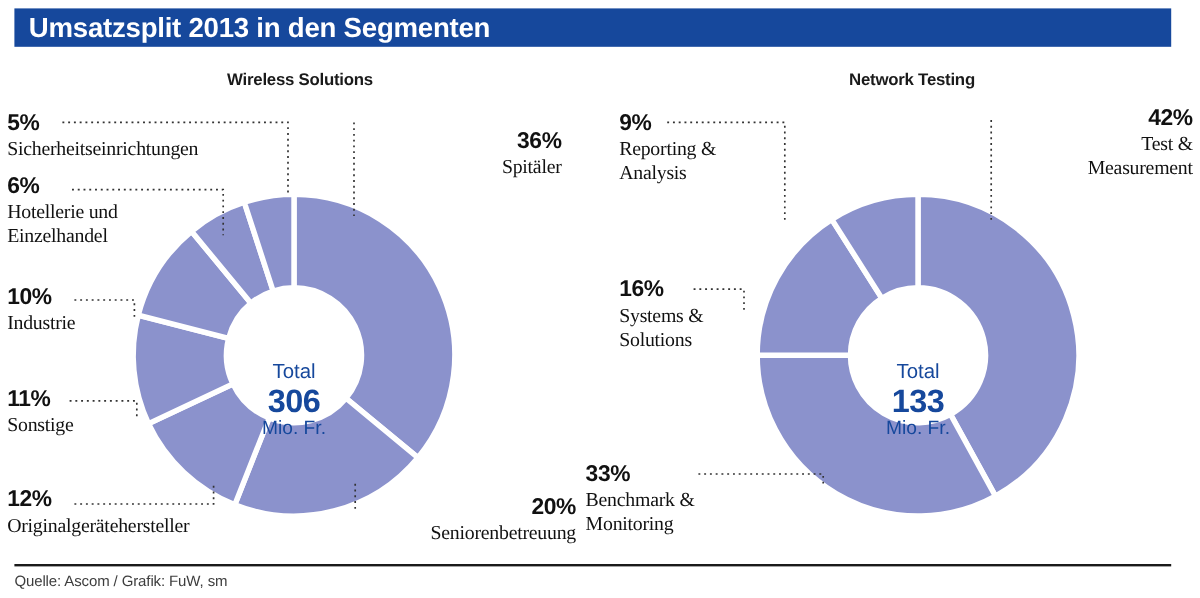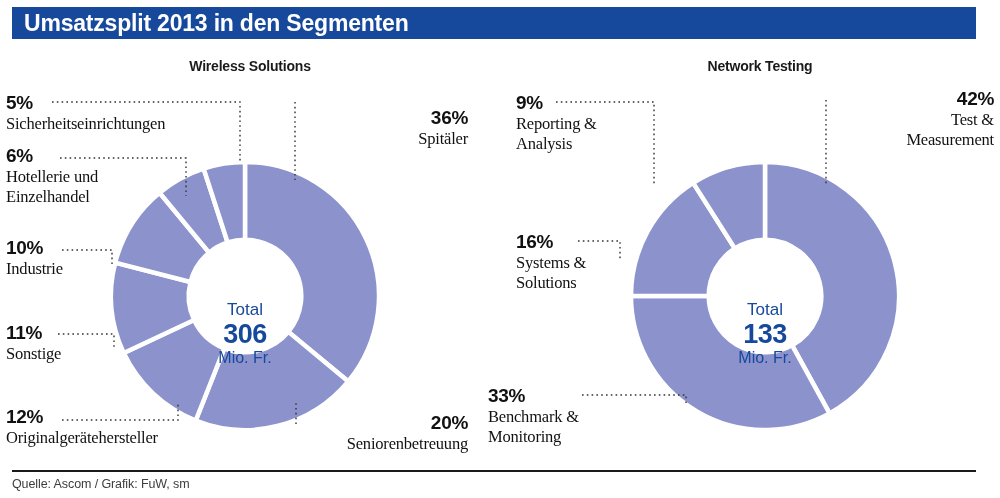--- a/index.html
+++ b/index.html
@@ -183,21 +183,21 @@
 <div class="callout left-align" style="left: 6px; top: 406px; width: 230px;">
   <span class="pct">12%</span>
   <span class="name">Originalgerätehersteller</span>
 </div>
 
 <div class="callout right-align" style="left: 300px; top: 92px; width: 168px; margin-top: 15px;">
   <span class="pct">36%</span>
   <span class="name">Spitäler</span>
 </div>
 
-<div class="callout right-align" style="left: 280px; top: 412px; width: 188px;">
+<div class="callout right-align" style="left: 292px; top: 412px; width: 188px;">
   <span class="pct">20%</span>
   <span class="name">Seniorenbetreuung</span>
 </div>
 
 <svg class="chart-svg" id="svg-network" width="1000" height="498" viewBox="0 0 1000 498">
   <g id="network-slices">
       <path d="M 765 162 A 134 134 0 0 1 829.5549923296298 413.4250951258777 L 792.1130967784445 345.31853995286866 A 56.28 56.28 0 0 0 765 239.72 Z" fill="#8b92cc" stroke="#ffffff" stroke-width="4.5"></path>
       <path d="M 829.5549923296298 413.4250951258777 A 134 134 0 0 1 631 296 L 708.72 296 A 56.28 56.28 0 0 0 792.1130967784445 345.31853995286866 Z" fill="#8b92cc" stroke="#ffffff" stroke-width="4.5"></path>
       <path d="M 631 296 A 134 134 0 0 1 693.1992094728145 182.86005798272996 L 734.8436679785821 248.48122435274658 A 56.28 56.28 0 0 0 708.72 296 Z" fill="#8b92cc" stroke="#ffffff" stroke-width="4.5"></path>
       <path d="M 693.1992094728145 182.86005798272996 A 134 134 0 0 1 765 162 L 765 239.72 A 56.28 56.28 0 0 0 734.8436679785821 248.48122435274658 Z" fill="#8b92cc" stroke="#ffffff" stroke-width="4.5"></path>

